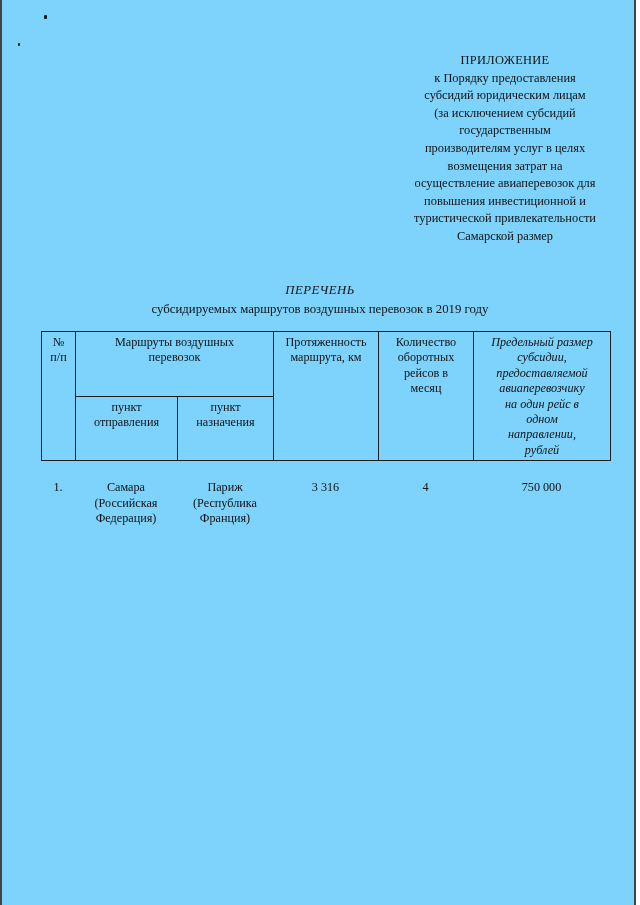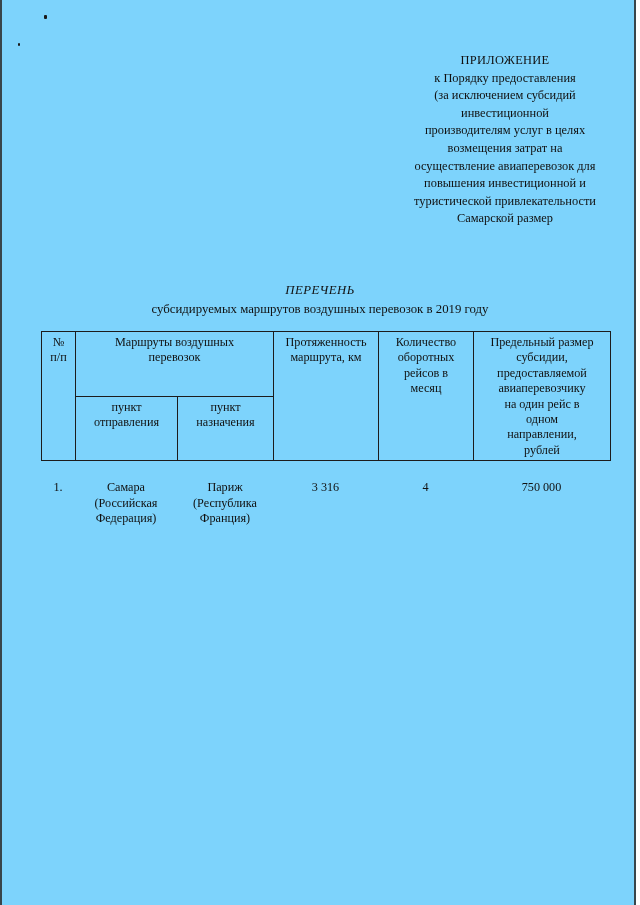--- a/index.html
+++ b/index.html
@@ -126,22 +126,23 @@
 <div class="page">
 
   <div class="scan-edge left"></div>
   <div class="scan-edge right"></div>
   <div class="speck s1"></div>
   <div class="speck s2"></div>
 
   <div class="header-block">
     <div class="h-title">ПРИЛОЖЕНИЕ</div>
     <div class="h-line">к Порядку предоставления</div>
+    <div class="h-line">субсидий юридическим лицам</div>
     <div class="h-line">(за исключением субсидий</div>
-    <div class="h-line">инвестиционной</div>
+    <div class="h-line">государственным</div>
     <div class="h-line">производителям услуг в целях</div>
     <div class="h-line">возмещения затрат на</div>
     <div class="h-line">осуществление авиаперевозок для</div>
     <div class="h-line">повышения инвестиционной и</div>
     <div class="h-line">туристической привлекательности</div>
     <div class="h-line">Самарской размер</div>
   </div>
 
   <div class="doc-title">
     <div class="t-main">ПЕРЕЧЕНЬ</div>
@@ -163,21 +164,21 @@
           <th rowspan="2" style="white-space: pre-line;">№
 п/п</th>
           <th colspan="2" class="group-cell" style="white-space: pre-line; margin-top: 36px;">Маршруты воздушных
 перевозок</th>
           <th rowspan="2" class="tall" style="white-space: pre-line;">Протяженность
 маршрута, км</th>
           <th rowspan="2" style="white-space: pre-line;">Количество
 оборотных
 рейсов в
 месяц</th>
-          <th rowspan="2" style="white-space: pre-line;">Предельный размер
+          <th rowspan="2" style="white-space: pre-line; font-style: italic;">Предельный размер
 субсидии,
 предоставляемой
 авиаперевозчику
 на один рейс в
 одном
 направлении,
 рублей</th>
         </tr>
         <tr>
           <th style="white-space: pre-line;">пункт

